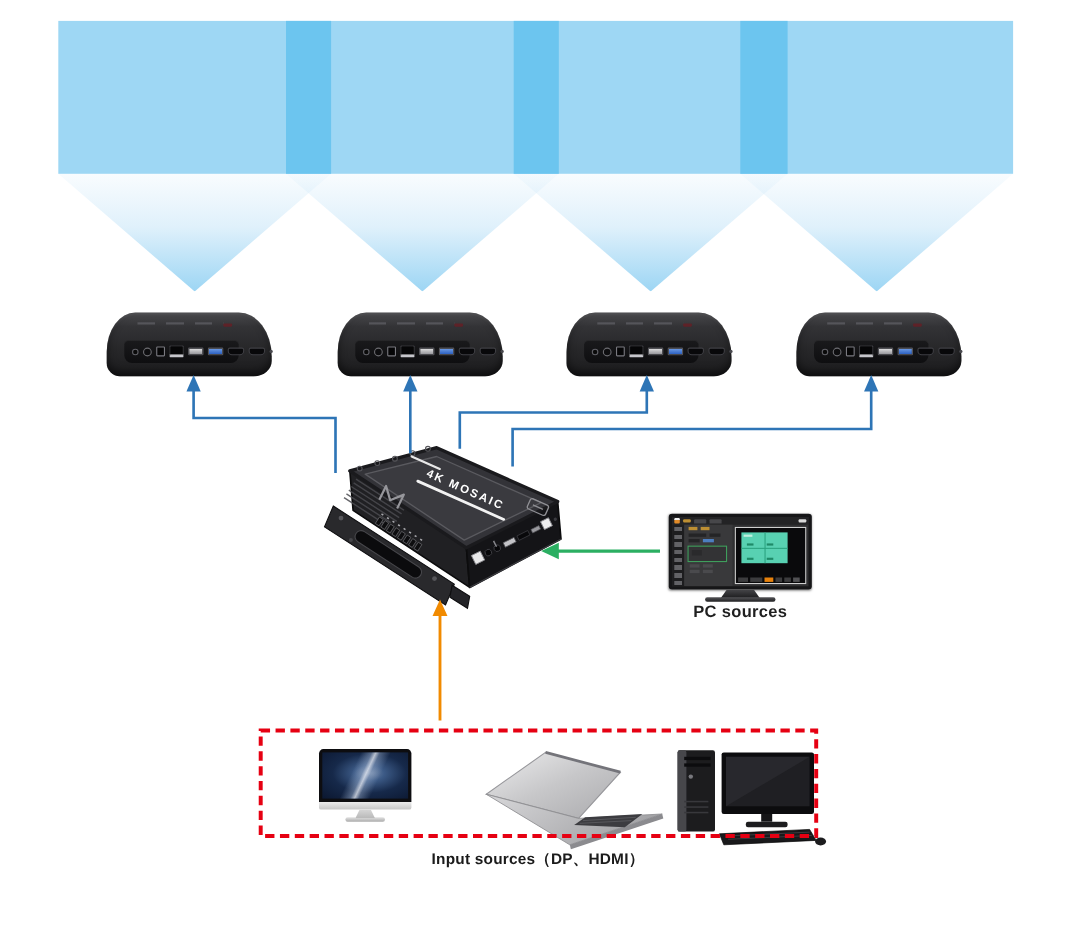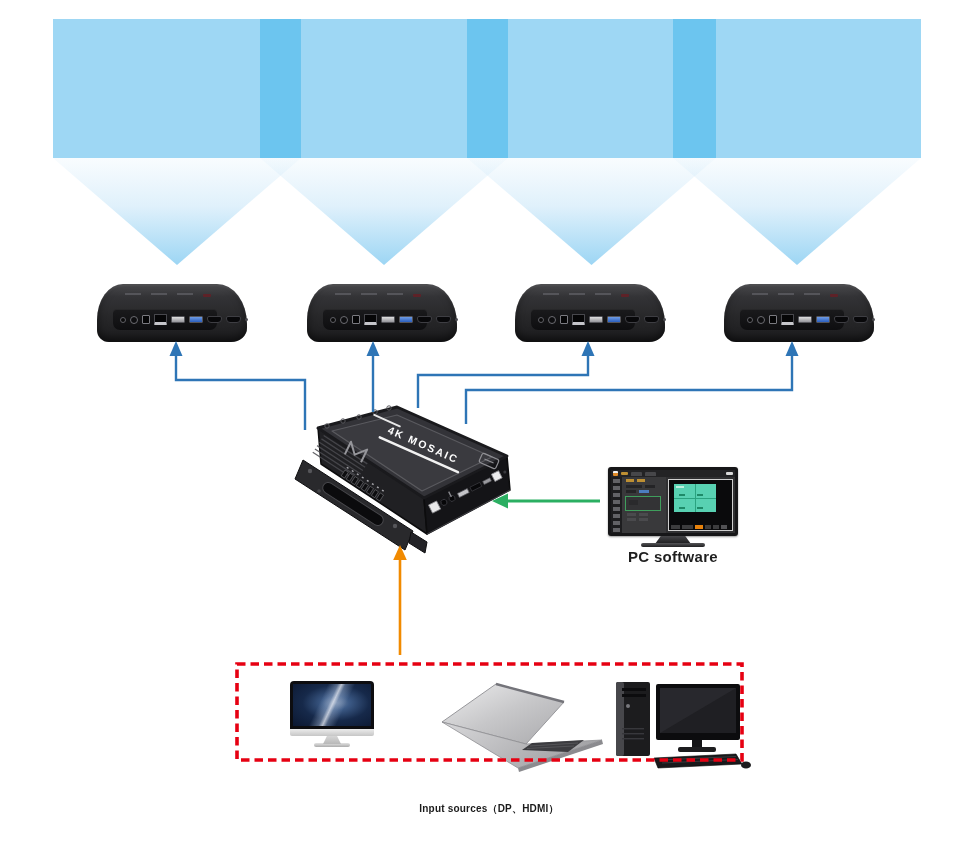--- a/index.html
+++ b/index.html
@@ -100,22 +100,22 @@
   .tb6{width:6px;background:#515154;}
   .stand{position:absolute;left:655px;top:536px;width:36px;height:8px;
     clip-path:polygon(16% 0,84% 0,100% 100%,0 100%);
     background:linear-gradient(#454548,#1b1b1d);}
   .stand-base{position:absolute;left:641px;top:543px;width:64px;height:4px;border-radius:2px;
     background:linear-gradient(#545457,#202022);}
 
   
   .pc-label{position:absolute;left:593px;top:548px;width:160px;text-align:center;
     font-size:15px;font-weight:600;color:#1f1f1f;letter-spacing:.3px;}
-  .input-label{position:absolute;left:235px;top:802px;width:508px;text-align:center;
-    font-size:10px;font-weight:600;color:#1b1b1b;letter-spacing:.2px;}
+  .input-label{position:absolute;left:235px;top:772px;width:508px;text-align:center;
+    font-size:14px;font-weight:600;color:#1b1b1b;letter-spacing:.2px;}
 
   
   .imac{position:absolute;left:290px;top:681px;width:84px;}
   .imac-screen{width:84px;height:48px;background:#0d0d10;border-radius:4px 4px 0 0;padding:3px;box-sizing:border-box;}
   .imac-wall{width:100%;height:100%;
     background:
       linear-gradient(115deg,rgba(0,0,0,0) 36%,rgba(150,170,200,.5) 46%,rgba(225,230,240,.8) 50%,rgba(150,170,200,.45) 54%,rgba(0,0,0,0) 64%),
       radial-gradient(ellipse at 55% 45%,#7a8fae 0%,#3c5a86 22%,#16294a 55%,#0b1730 100%);}
   .imac-chin{width:84px;height:7px;background:linear-gradient(#ececec,#c6c6c6);border-radius:0 0 2px 2px;}
   .imac-stand{width:18px;height:8px;margin:0 auto;background:linear-gradient(#d6d6d6,#b8b8b8);
@@ -318,21 +318,21 @@
           <i class="tb4"></i>
           <i class="tb5"></i>
           <i class="tb6"></i>
         </div>
       </div>
     </div>
   </div>
 </div>
 <div class="stand"></div>
 <div class="stand-base"></div>
-<div class="pc-label">PC software</div>
+<div class="pc-label">PC sources</div>
 
 <div class="imac">
   <div class="imac-screen">
     <div class="imac-wall"></div>
   </div>
   <div class="imac-chin"></div>
   <div class="imac-stand"></div>
   <div class="imac-base"></div>
 </div>
 

